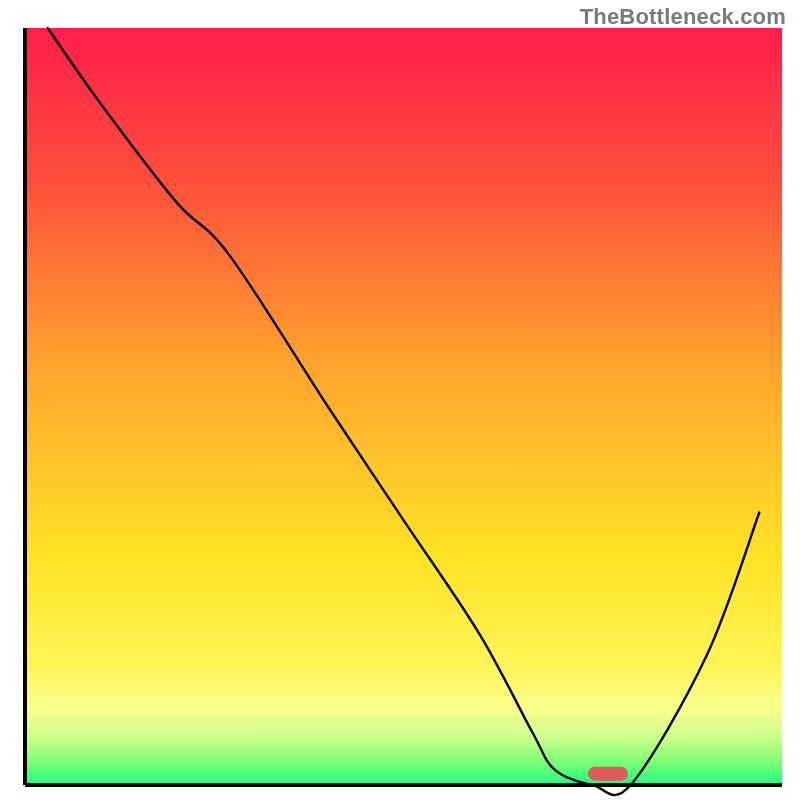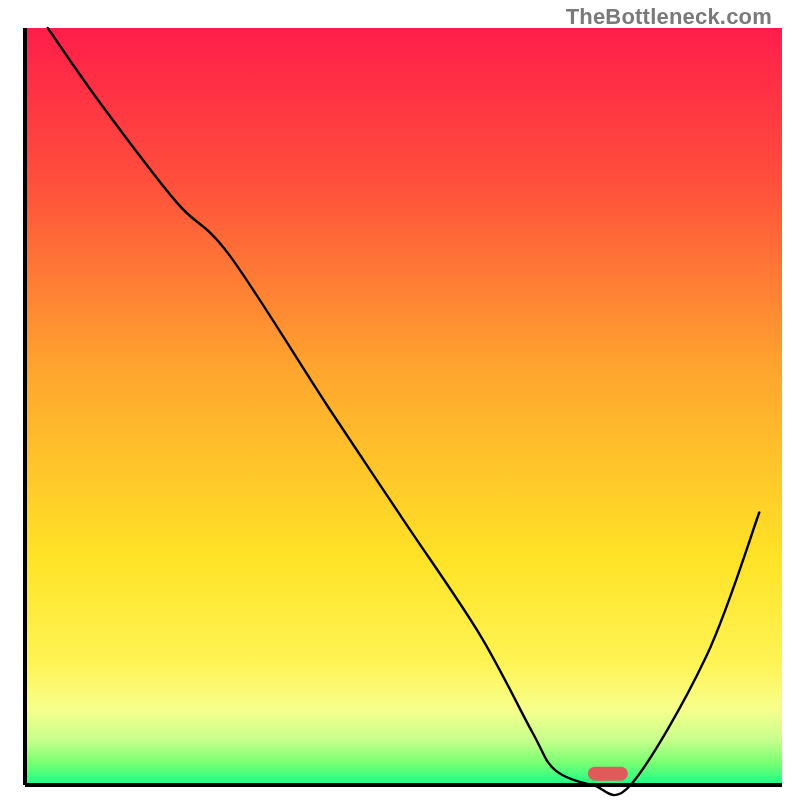--- a/index.html
+++ b/index.html
@@ -11,21 +11,21 @@
     font-family: Arial, Helvetica, sans-serif;
   }
   .wrap {
     position: relative;
     width: 800px;
     height: 800px;
   }
   .watermark {
     position: absolute;
     top: 4px;
-    right: 28px;
+    right: 14px;
     font-size: 22px;
     font-weight: 600;
     color: #7a7a7a;
     letter-spacing: 0.2px;
   }
   svg.chart {
     position: absolute;
     left: 0;
     top: 0;
   }

